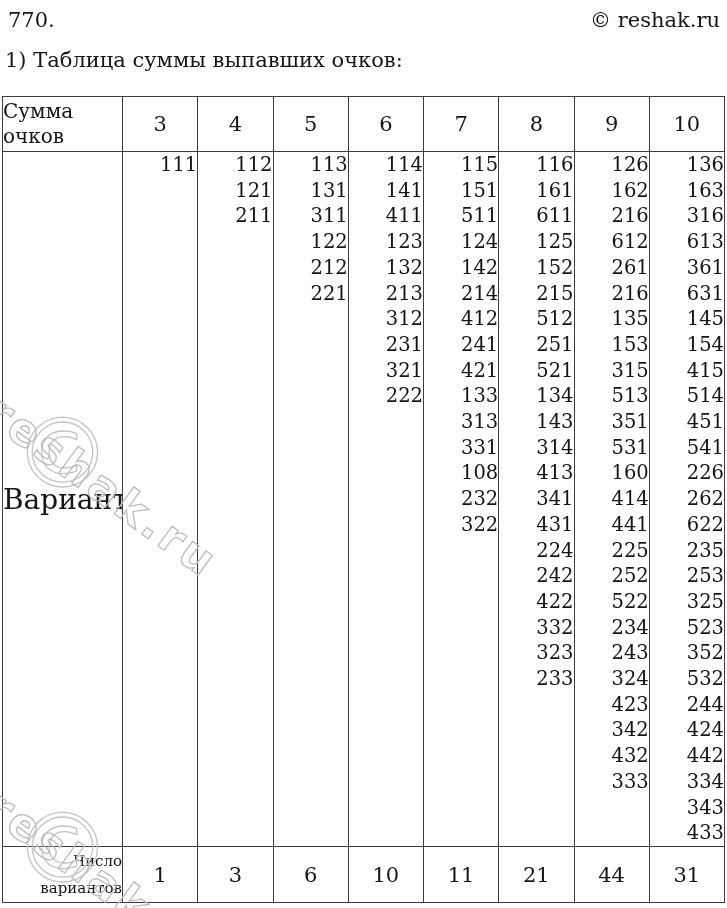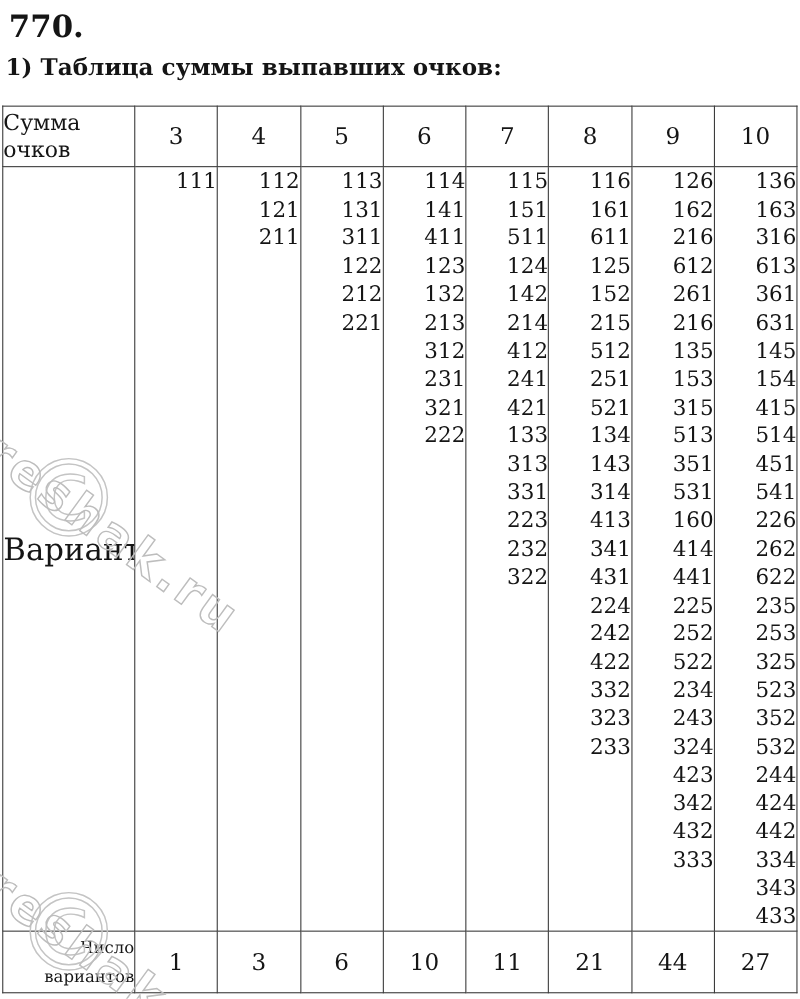--- a/index.html
+++ b/index.html
@@ -5,23 +5,23 @@
   html, body { margin: 0; padding: 0; }
   body {
     width: 727px; height: 908px;
     background: #ffffff;
     font-family: "DejaVu Serif", "Liberation Serif", serif;
     color: #151515;
     position: relative;
     overflow: hidden;
   }
   .page-header { position: absolute; top: 6px; left: 0; width: 727px; height: 34px; }
-  .problem-number { position: absolute; left: 8px; top: 2px; font-size: 28px; font-weight: bold; }
+  .problem-number { position: absolute; left: 8px; top: 2px; font-size: 21px; font-weight: normal; }
   .copyright { position: absolute; right: 7px; top: 2px; font-size: 21px; }
-  .subtitle { position: absolute; left: 5px; top: 48px; font-size: 21px; font-weight: bold; }
+  .subtitle { position: absolute; left: 5px; top: 48px; font-size: 21px; }
 
   table.sum-table {
     position: absolute; left: 2px; top: 96px;
     width: 723px; border-collapse: collapse; table-layout: fixed;
   }
   .sum-table th, .sum-table td {
     border: 1px solid #3c3c3c;
     padding: 0; overflow: hidden;
   }
   .sum-table thead tr { height: 55px; }
@@ -67,20 +67,21 @@
     font-size: 97px; line-height: 97px; font-weight: normal;
     color: transparent;
     -webkit-text-stroke: 1.3px #c4c4c4;
   }
 </style>
 </head>
 <body>
 
 <div class="page-header">
   <div class="problem-number">770.</div>
+  <div class="copyright">© reshak.ru</div>
 </div>
 
 <div class="subtitle">1) Таблица суммы выпавших очков:</div>
 
 <table class="sum-table">
   <colgroup id="cols">
     <col class="label-col">
   <col>
       <col>
       <col>
@@ -132,21 +133,21 @@
 511
 124
 142
 214
 412
 241
 421
 133
 313
 331
-223
+108
 232
 322</td>
         <td class="variants-cell">116
 161
 611
 125
 152
 215
 512
 251
@@ -221,21 +222,21 @@
     <tr id="foot-row">
       <td class="count-label-cell">Число
 вариантов</td>
     <td class="count-cell">1</td>
         <td class="count-cell">3</td>
         <td class="count-cell">6</td>
         <td class="count-cell">10</td>
         <td class="count-cell">11</td>
         <td class="count-cell">21</td>
         <td class="count-cell">44</td>
-        <td class="count-cell">27</td>
+        <td class="count-cell">31</td>
       </tr>
   </tfoot>
 </table>
 
 <div class="watermark wm-1">
   <div class="wm-copy">©</div>
   <div class="wm-text">reshak.ru</div>
 </div>
 <div class="watermark wm-2">
   <div class="wm-copy">©</div>

